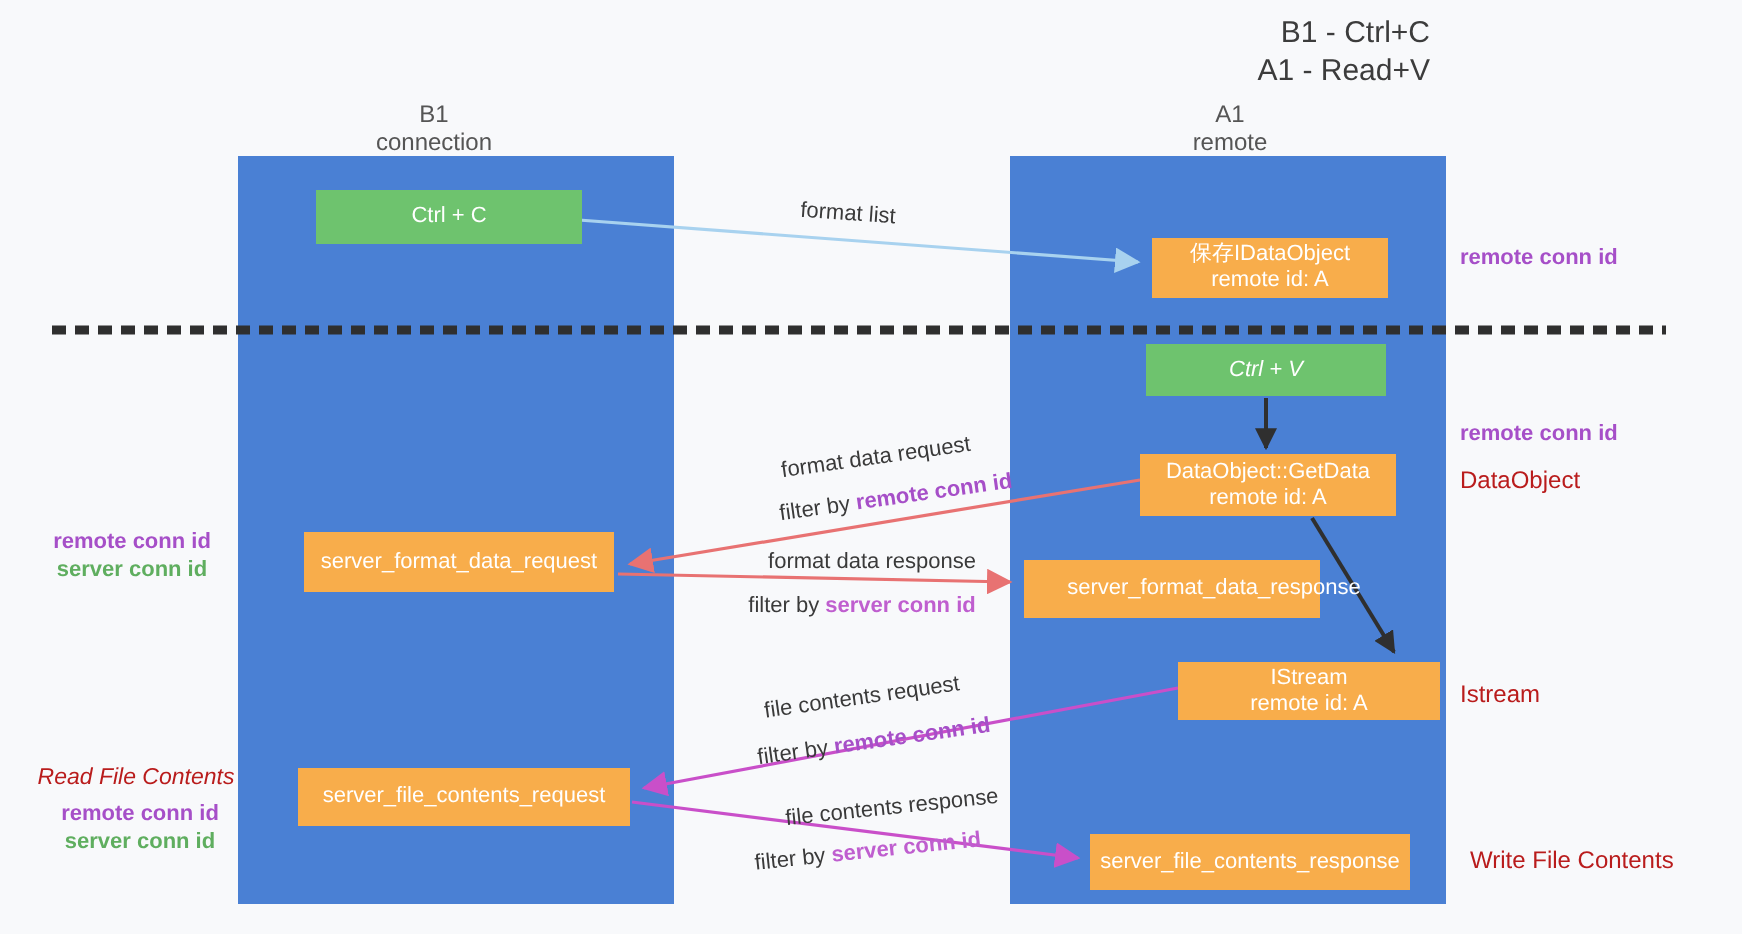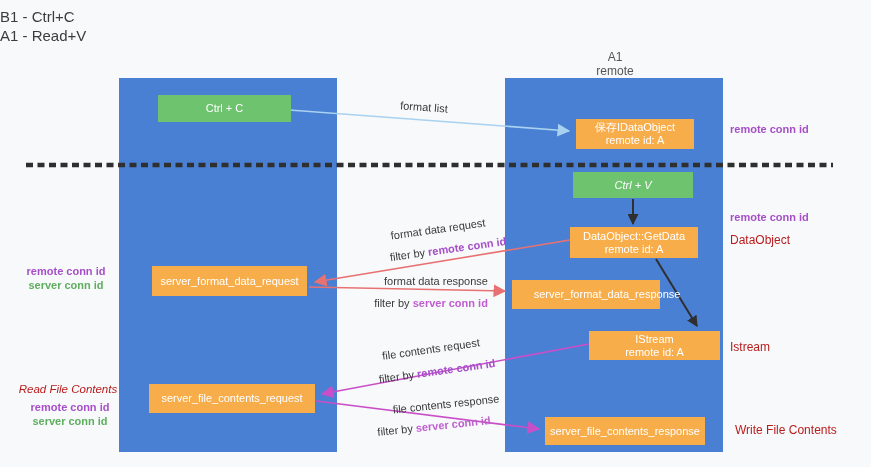--- a/index.html
+++ b/index.html
@@ -1,19 +1,19 @@
 <!DOCTYPE html>
 <html><head>
 <meta charset="utf-8">
 <style>
   * { margin:0; padding:0; box-sizing:border-box; }
   html,body { width:871px; height:467px; background:#f7f8fa; font-family:"Liberation Sans", sans-serif; }
   #canvas { position:relative; width:871px; height:467px; overflow:hidden; background:#f8f9fb; }
 
-  .title { position:absolute; left:0; top:7px; width:715px; text-align:left;
+  .title { position:absolute; left:0; top:7px; width:715px; text-align:right;
            font-size:15px; line-height:19px; color:#3c3c3c; }
 
   .col-header { position:absolute; top:50px; width:200px; text-align:center;
                 font-size:12px; line-height:14px; color:#555; }
   .col-header.left  { left:117px; }
   .col-header.right { left:515px; }
 
   .column { position:absolute; top:78px; width:218px; height:374px; background:#4a80d4; }
   .column.left  { left:119px; }
   .column.right { left:505px; }
@@ -67,20 +67,24 @@
 </head>
 <body>
 
 <div id="canvas">
 
   <div class="title">
     <div>B1 - Ctrl+C</div>
     <div>A1 - Read+V</div>
   </div>
 
+  <div class="col-header left">
+    <div>B1</div>
+    <div>connection</div>
+  </div>
   <div class="col-header right">
     <div>A1</div>
     <div>remote</div>
   </div>
 
   <div class="column left"></div>
   <div class="column right"></div>
 
   <svg class="arrow-layer">
     <defs>

